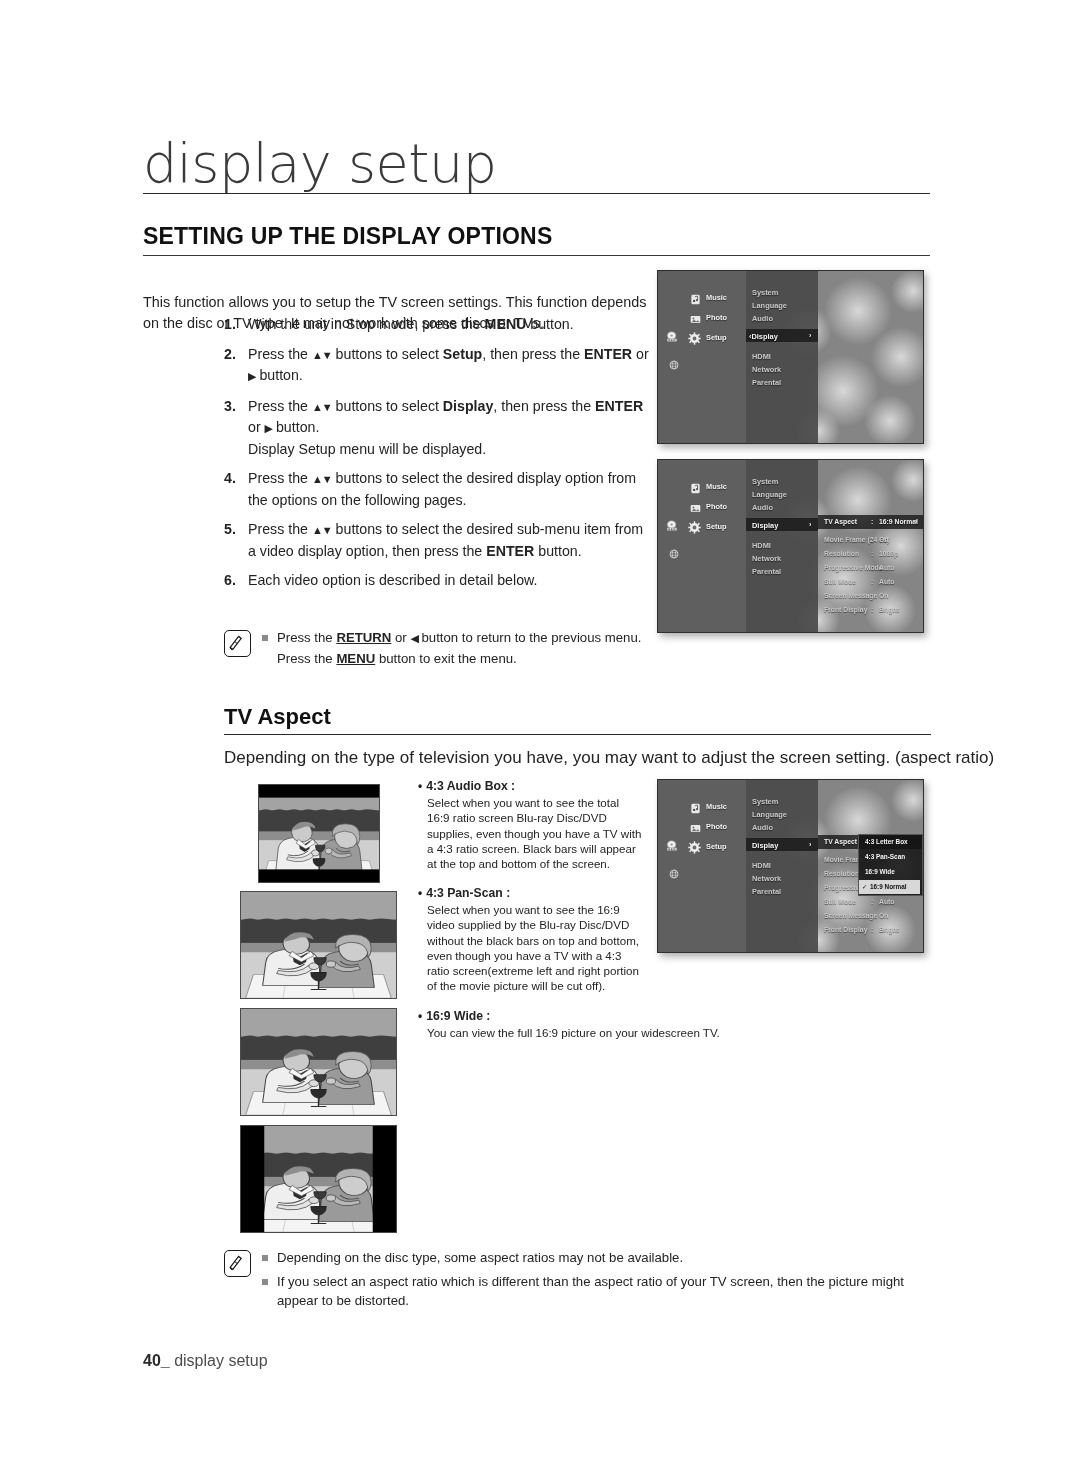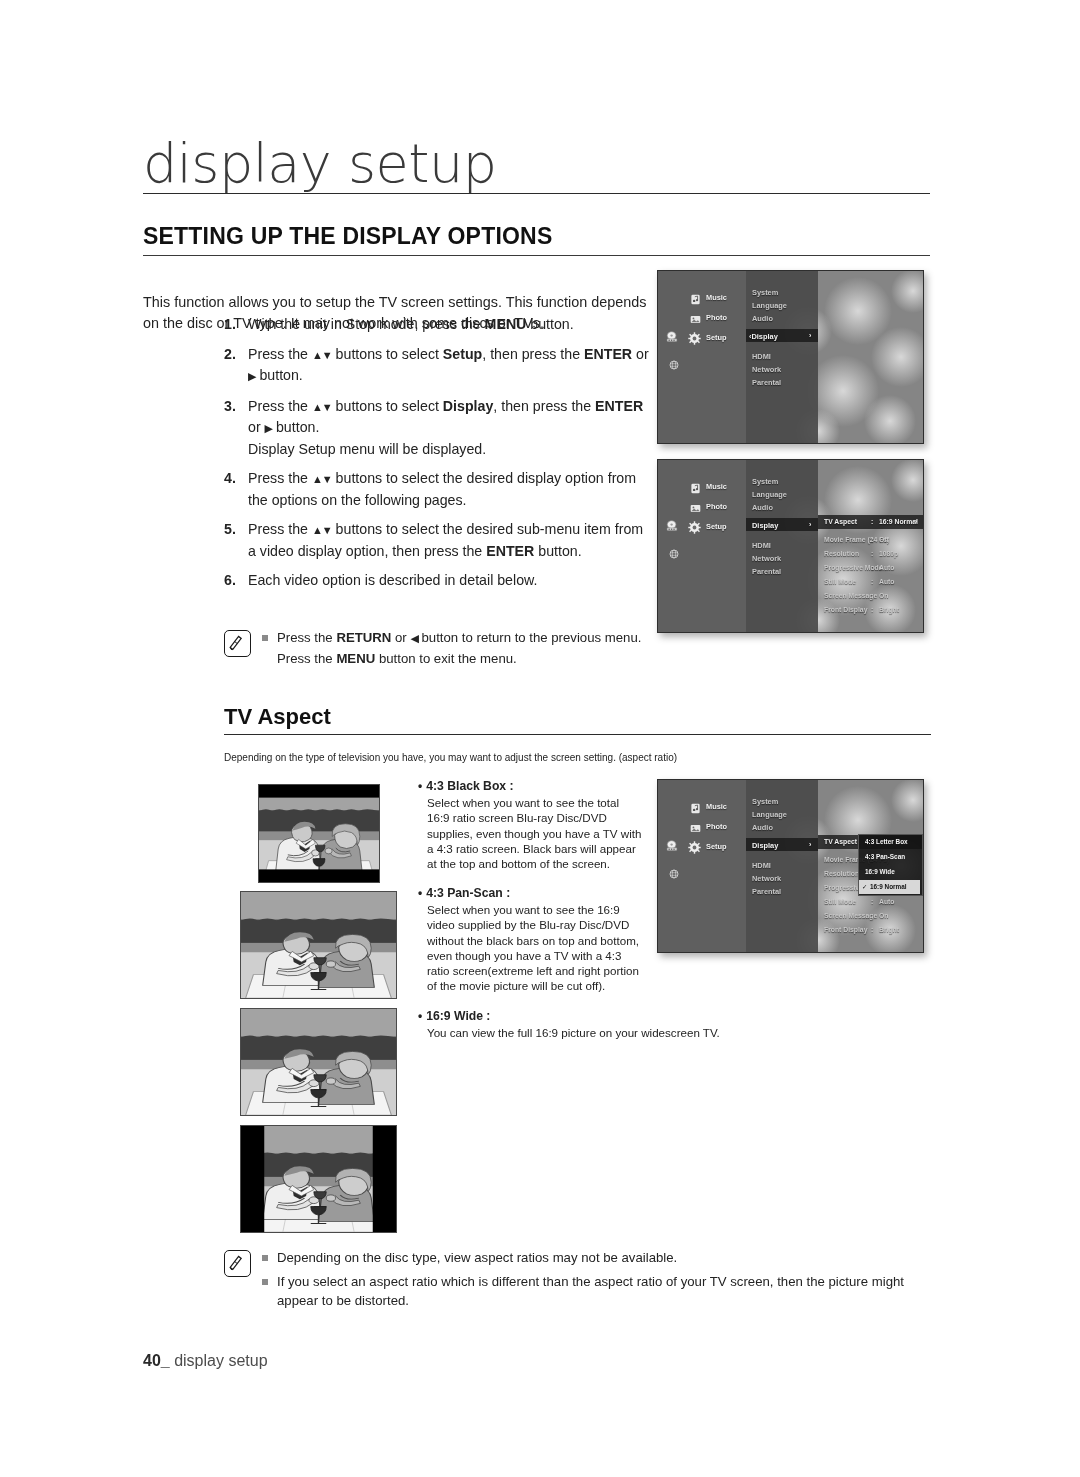--- a/index.html
+++ b/index.html
@@ -49,31 +49,31 @@
   .note-icon{
     width:25px;height:25px;flex:none;border:1.6px solid #1a1a1a;border-radius:5px;
     position:relative;margin-right:11px;margin-top:2px;background:#fff;
   }
   .note-icon svg{position:absolute;left:2px;top:2px;}
   .note-body{flex:1;}
   .note-line{display:flex;font-size:13.2px;line-height:19.5px;color:#232323;margin-bottom:4px;}
   .bullet-sq{
     width:6px;height:6px;background:#8a8a8a;flex:none;margin-top:7px;margin-right:9px;
   }
-  .note-line b{font-weight:bold;}
+  .note-line b{font-weight:bold;text-decoration:underline;}
 
   
   .sub-title{
     position:absolute;left:224px;top:703px;
     font-size:22px;font-weight:bold;color:#111;line-height:28px;white-space:nowrap;
   }
   .sub-rule{position:absolute;left:224px;top:734px;width:707px;height:1.4px;background:#2b2b2b;}
   .sub-intro{
     position:absolute;left:224px;top:748px;width:715px;
-    font-size:10px;line-height:20px;color:#232323;white-space:nowrap;
+    font-size:17px;line-height:20px;color:#232323;white-space:nowrap;
   }
 
   
   .aspect-desc{position:absolute;font-size:11.6px;line-height:15.2px;color:#232323;}
   .aspect-desc .hd{font-weight:bold;font-size:12.2px;margin-bottom:1px;}
   .aspect-desc .hd:before{content:"\2022";margin-right:4px;font-size:12px;}
   .aspect-desc .bd{padding-left:9px;}
 
   
   .tvshot{position:absolute;border:1.4px solid #4a4a4a;background:#000;overflow:hidden;}
@@ -159,21 +159,21 @@
           <span>Press the <b>RETURN</b> or <span class="tri">◀</span> button to return to the previous menu. Press the <b>MENU</b> button to exit the menu.</span>
         </div>
       </div>
   </div>
 
   <div class="sub-title">TV Aspect</div>
   <div class="sub-rule"></div>
   <div class="sub-intro">Depending on the type of television you have, you may want to adjust the screen setting. (aspect ratio)</div>
 
   <div class="aspect-desc" style="left:418px;top:779px;width:225px;">
-    <div class="hd">4:3 Black Box :</div>
+    <div class="hd">4:3 Audio Box :</div>
     <div class="bd">Select when you want to see the total 16:9 ratio screen Blu-ray Disc/DVD supplies, even though you have a TV with a 4:3 ratio screen. Black bars will appear at the top and bottom of the screen.</div>
   </div>
   <div class="aspect-desc" style="left:418px;top:886px;width:228px;">
     <div class="hd">4:3 Pan-Scan :</div>
     <div class="bd">Select when you want to see the 16:9 video supplied by the Blu-ray Disc/DVD without the black bars on top and bottom, even though you have a TV with a 4:3 ratio screen(extreme left and right portion of the movie picture will be cut off).</div>
   </div>
   <div class="aspect-desc" style="left:418px;top:1009px;width:470px;">
     <div class="hd">16:9 Wide :</div>
     <div class="bd">You can view the full 16:9 picture on your widescreen TV.</div>
   </div>
@@ -618,21 +618,21 @@
     <div class="note-icon">
       <svg width="18" height="18" viewBox="0 0 18 18">
         <path d="M3.2 14.4 L11.6 3.4 L14.2 5.4 L5.8 16.4 Z" fill="none" stroke="#1a1a1a" stroke-width="1.2"></path>
         <path d="M3.2 14.4 L4.6 16.4 L5.8 16.4" fill="none" stroke="#1a1a1a" stroke-width="1.2"></path>
         <path d="M7.5 8.4 L10.2 10.5" fill="none" stroke="#1a1a1a" stroke-width="1"></path>
       </svg>
     </div>
     <div class="note-body" id="note-bot-host">
         <div class="note-line">
           <span class="bullet-sq"></span>
-          <span>Depending on the disc type, view aspect ratios may not be available.</span>
+          <span>Depending on the disc type, some aspect ratios may not be available.</span>
         </div>
         <div class="note-line">
           <span class="bullet-sq"></span>
           <span>If you select an aspect ratio which is different than the aspect ratio of your TV screen, then the picture might appear to be distorted.</span>
         </div>
       </div>
   </div>
 
   <div class="footer">
     <span class="pg">40</span><span class="pg">_</span>

